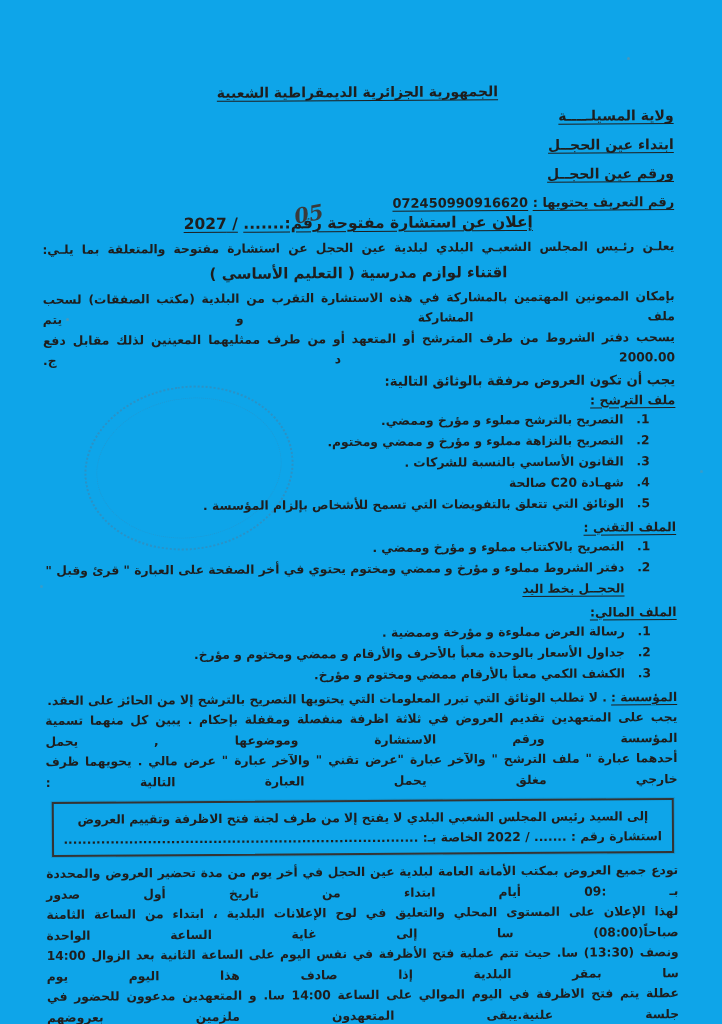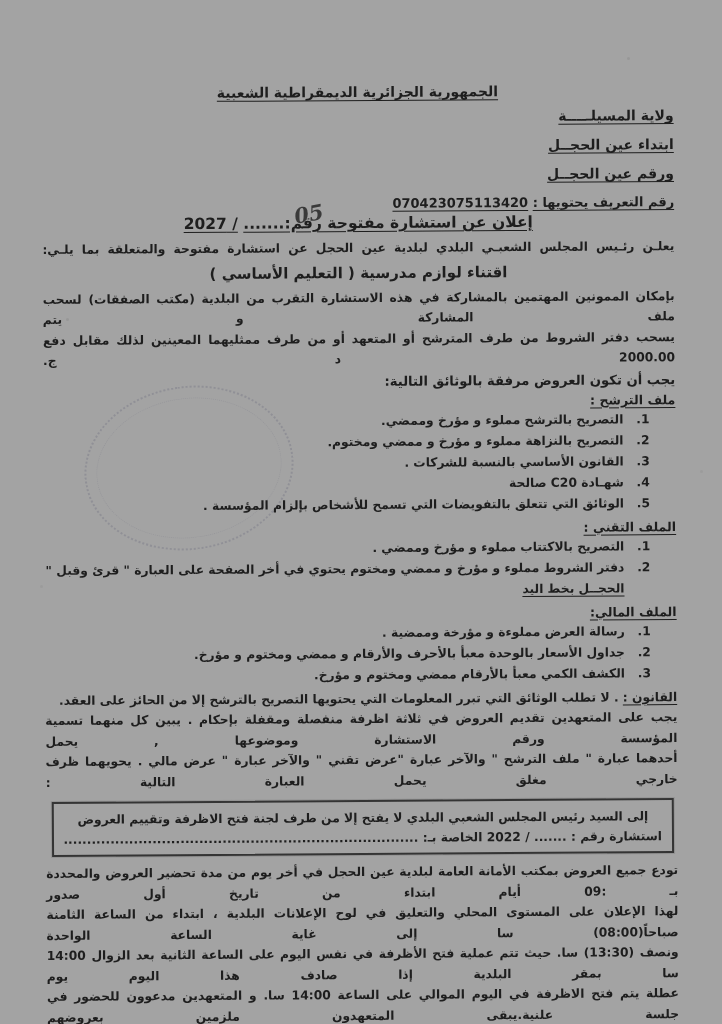--- a/index.html
+++ b/index.html
@@ -1,18 +1,18 @@
 <!DOCTYPE html>
 <html lang="ar" dir="rtl"><head>
 <meta charset="utf-8">
 <style>
   html,body{margin:0;padding:0;background:#e8e8e6;}
   .page{
     position:relative;width:722px;height:1024px;margin:0 auto;
-    background:#a3a3a3;overflow:hidden;
+    background:#0ea5e9;overflow:hidden;
     font-family:"DejaVu Sans",sans-serif;color:#1e1e1e;direction:rtl;
   }
   .content{position:absolute;inset:0;padding:84px 46px 0 44px;transform:rotate(-0.35deg);}
   .u{text-decoration:underline;text-underline-offset:3px;}
   .republic{text-align:center;font-size:14px;font-weight:bold;letter-spacing:.2px;}
   .admin{margin-top:9px;text-align:right;font-weight:bold;}
   .admin .line{font-size:14px;margin-bottom:13px;}
   .admin .tax{font-size:13px;margin-bottom:2px;}
   .title{position:relative;text-align:center;font-size:15.5px;font-weight:bold;margin-top:3px;}
   .hand05{
@@ -61,21 +61,21 @@
   <div class="content">
 
     <div class="republic u">الجمهورية الجزائرية الديمقراطية الشعبية</div>
 
     <div class="admin">
       <div class="line"><span class="u">ولاية المسيلـــــة</span></div>
       <div class="line"><span class="u">ابتداء عين الحجــل</span></div>
       <div class="line"><span class="u">ورقم عين الحجــل</span></div>
       <div class="tax">
         <span class="u">رقم التعريف يحتويها :</span>
-        <span class="u">070423075113420</span>
+        <span class="u">072450990916620</span>
       </div>
     </div>
 
     <div class="title">
       <span class="u">إعلان عن استشارة مفتوحة رقم:.......</span>
       <span class="u">/ 2027</span>
       <span class="hand05">05</span>
     </div>
 
     <div class="jline intro">يعلـن رئـيس المجلس الشعبـي البلدي لبلدية عين الحجل عن استشارة مفتوحة والمتعلقة بما يلـي:</div>
@@ -134,21 +134,21 @@
         <span class="txt">جداول الأسعار بالوحدة معبأ بالأحرف والأرقام و ممضي ومختوم و مؤرخ.</span>
       </div>
       <div class="li">
         <span class="num">3.</span>
         <span class="txt">الكشف الكمي معبأ بالأرقام ممضي ومختوم و مؤرخ.</span>
       </div>
     </div>
 
     <div class="notes">
       <div class="rline">
-        <span class="u">القانون :</span><span> . لا تطلب الوثائق التي تبرر المعلومات التي يحتويها التصريح بالترشح إلا من الحائز على العقد.</span>
+        <span class="u">المؤسسة :</span><span> . لا تطلب الوثائق التي تبرر المعلومات التي يحتويها التصريح بالترشح إلا من الحائز على العقد.</span>
       </div>
       <div class="jline">يجب على المتعهدين تقديم العروض في ثلاثة اظرفة منفصلة ومقفلة بإحكام . يبين كل منهما تسمية المؤسسة ورقم الاستشارة وموضوعها ,  يحمل</div>
       <div class="jline">أحدهما عبارة " ملف الترشح " والآخر عبارة "عرض تقني " والآخر عبارة " عرض مالي . يحويهما ظرف خارجي مغلق يحمل العبارة التالية  :</div>
     </div>
 
     <div class="box">
       <div class="l1">إلى السيد رئيس المجلس الشعبي البلدي لا يفتح إلا من طرف لجنة فتح الاظرفة وتقييم العروض</div>
       <div class="l2">
         <span>استشارة رقم : ....... / 2022  الخاصة بـ: </span><span>........................................................................................</span>
       </div>

